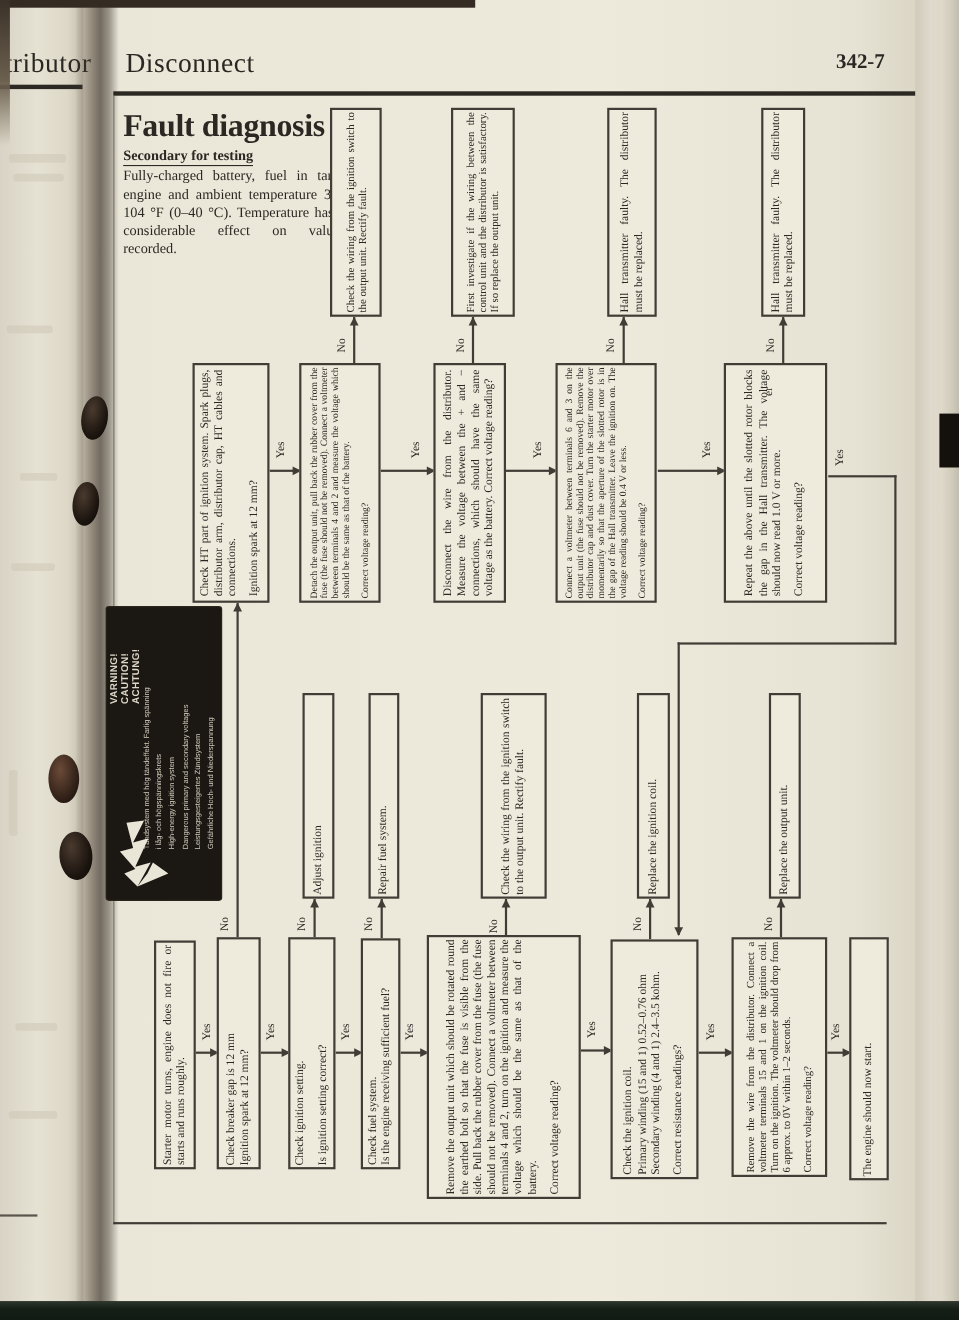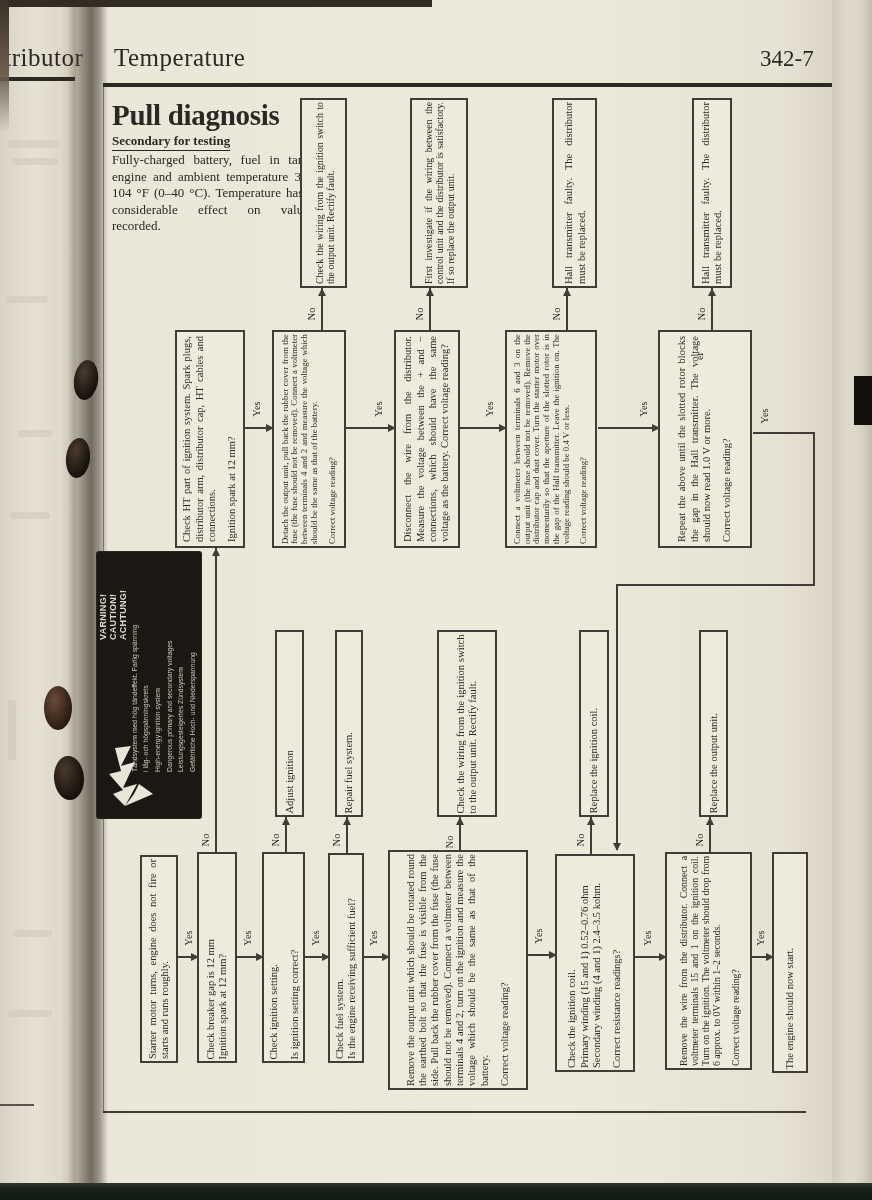--- a/index.html
+++ b/index.html
@@ -21,21 +21,21 @@
   #bottomstrip{left:0;top:1183px;width:872px;height:17px;z-index:6;
     background:linear-gradient(180deg,#2d372d 0%,#16201724 40%,#121b13 100%);background-color:#151f16;}
   #rightedge{left:832px;top:0;width:40px;height:1200px;z-index:3;pointer-events:none;
     background:linear-gradient(90deg,rgba(140,128,108,.12) 0%,rgba(226,221,208,.65) 35%,#ded9c9 60%,#cfcaba 85%,#c2bcac 100%);}
   #edgetab{left:854px;top:376px;width:18px;height:49px;background:#14110d;z-index:7;}
   .ghost{position:absolute;background:#cdc7b7;opacity:.55;border-radius:3px;z-index:1;}
   
   .facing-title{font-size:25px;letter-spacing:.5px;z-index:2;}
   .rule{background:#2c2823;z-index:2;}
   .pg-title{font-size:25px;letter-spacing:.5px;z-index:5;}
-  .pg-num{font-size:23px;z-index:5;}
+  .pg-num{font-size:19px;z-index:5;font-weight:bold;}
   .h1{font-size:29px;font-weight:bold;letter-spacing:-.3px;z-index:5;}
   .h2{font-size:13px;font-weight:bold;border-bottom:1.5px solid #2c2823;padding-bottom:1px;z-index:5;}
   .intro{width:202px;font-size:13px;line-height:16.5px;text-align:justify;z-index:5;}
   
   .fbox{position:absolute;border:2px solid #413d36;background:#eeebdd;box-sizing:border-box;z-index:5;}
   .rot{position:absolute;left:50%;top:50%;transform:translate(-50%,-50%) rotate(-90deg);
        display:flex;flex-direction:column;justify-content:center;}
   .rot p{margin:0;text-align:justify;}
   .rot p.q{text-align:left;}
   .rot p.gap{margin-top:8px;}
@@ -72,27 +72,27 @@
 <div class="ghost" style="left:18px;top:430px;width:34px;height:7px"></div>
 <div class="ghost" style="left:10px;top:512px;width:40px;height:7px"></div>
 <div class="ghost" style="left:8px;top:700px;width:8px;height:60px"></div>
 <div class="ghost" style="left:14px;top:930px;width:38px;height:7px"></div>
 <div class="ghost" style="left:8px;top:1010px;width:44px;height:7px"></div>
 
 <div class="abs facing-title" style="left:-6px;top:44px">stributor</div>
 <div class="abs rule" style="left:0;top:77px;width:75px;height:4px"></div>
 <div class="abs rule" style="left:0;top:1104px;width:34px;height:2px;background:#5a554c"></div>
 
-<div class="abs pg-title" style="left:114px;top:44px">Temperature</div>
+<div class="abs pg-title" style="left:114px;top:44px">Disconnect</div>
 <div class="abs pg-num" style="left:760px;top:46px">342-7</div>
 <div class="abs rule" style="left:103px;top:83px;width:729px;height:4px"></div>
 <div class="abs" style="left:103px;top:87px;width:1px;height:1026px;background:#8d8678;z-index:2"></div>
 <div class="abs rule" style="left:103px;top:1111px;width:703px;height:2px;background:#413d36"></div>
 
-<div class="abs h1" style="left:112px;top:99px">Pull diagnosis</div>
+<div class="abs h1" style="left:112px;top:99px">Fault diagnosis</div>
 <div class="abs h2" style="left:112px;top:133px">Secondary for testing</div>
 <div class="abs intro" style="left:112px;top:152px">Fully-charged battery, fuel in tank, engine and ambient temperature 32–104 °F (0–40 °C). Temperature has a considerable effect on values recorded.</div>
 
 <div class="fbox fz10" style="left:300px;top:98px;width:47px;height:190px">
   <div class="rot" style="width:182px;height:39px">
       <p>Check the wiring from the ignition switch to the output unit. Rectify fault.</p>
     </div>
   </div>
 <div class="fbox fz10" style="left:410px;top:98px;width:58px;height:190px">
   <div class="rot" style="width:182px;height:50px">

